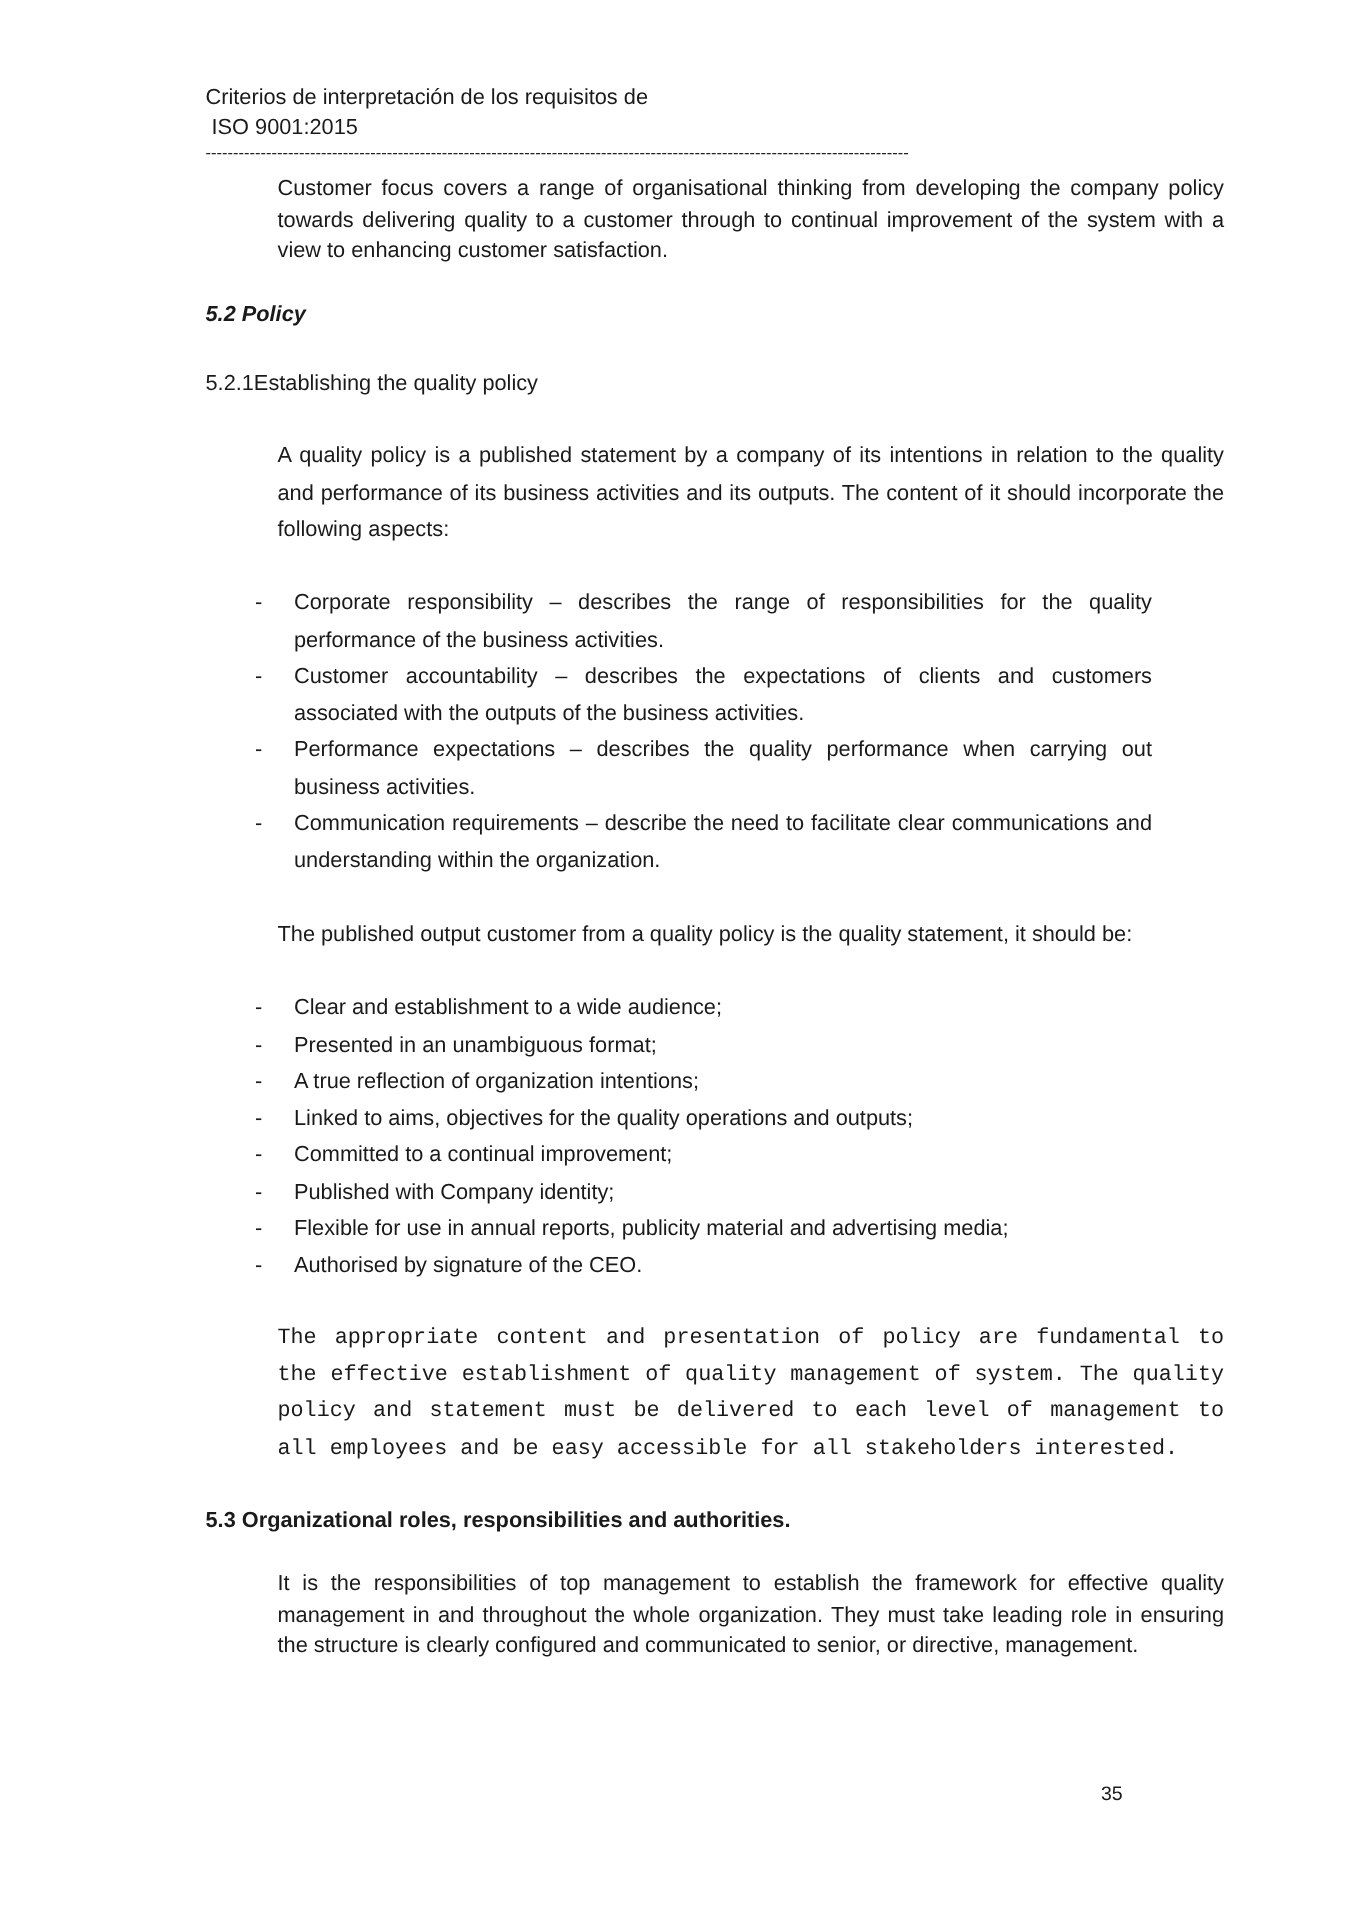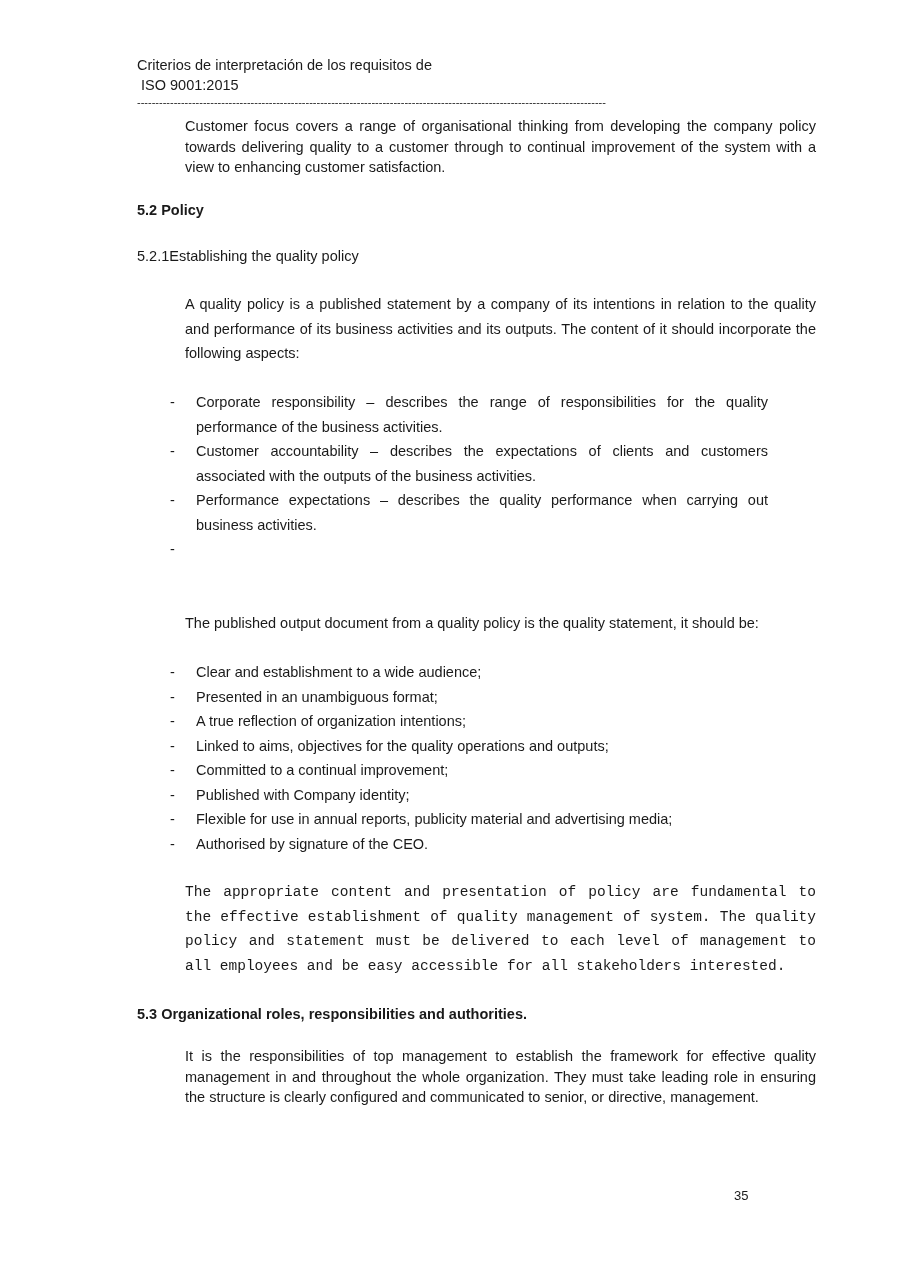--- a/index.html
+++ b/index.html
@@ -22,33 +22,33 @@
 </style>
 </head>
 <body>
 
 <div class="abs hdr" style="top:55px;">Criterios de interpretación de los requisitos de</div>
 <div class="abs hdr" style="top:75px; white-space:pre;"> ISO 9001:2015</div>
 <div class="abs rule">--------------------------------------------------------------------------------------------------------------------------------</div>
 
 <div class="abs para lh20" style="top:116px;">Customer focus covers a range of organisational thinking from developing the company policy towards delivering quality to a customer through to continual improvement of the system with a view to enhancing customer satisfaction.</div>
 
-<div class="abs h" style="top:200px;">5.2 Policy</div>
+<div class="abs h" style="top:200px;font-style:italic;">5.2 Policy</div>
 <div class="abs sub" style="top:246px;">5.2.1Establishing the quality policy</div>
 
 <div class="abs para lh24" style="top:292px;">A quality policy is a published statement by a company of its intentions in relation to the quality and performance of its business activities and its outputs. The content of it should incorporate the following aspects:</div>
 
 <ul class="dash lh245" style="top:390px;">
   <li><span class="dash-mark">-</span><span>Corporate responsibility – describes the  range of responsibilities for the quality performance of the business activities.</span></li>
   <li><span class="dash-mark">-</span><span>Customer accountability – describes the expectations of clients and customers associated with the outputs of the business activities.</span></li>
   <li><span class="dash-mark">-</span><span>Performance expectations – describes the quality performance when carrying out business activities.</span></li>
-  <li><span class="dash-mark">-</span></li>
+  <li><span class="dash-mark">-</span><span>Communication requirements – describe the need to facilitate clear communications and understanding within the organization.</span></li>
 </ul>
 
-<div class="abs para lh24" style="top:611px;">The published output document from a quality policy is the quality statement, it should be:</div>
+<div class="abs para lh24" style="top:611px;">The published output customer from a quality policy is the quality statement, it should be:</div>
 
 <ul class="dash lh245" style="top:660px;">
   <li><span class="dash-mark">-</span><span>Clear and establishment to a wide audience;</span></li>
   <li><span class="dash-mark">-</span><span>Presented in an unambiguous format;</span></li>
   <li><span class="dash-mark">-</span><span>A true reflection of organization intentions;</span></li>
   <li><span class="dash-mark">-</span><span>Linked to aims, objectives for the quality operations and outputs;</span></li>
   <li><span class="dash-mark">-</span><span>Committed to a continual improvement;</span></li>
   <li><span class="dash-mark">-</span><span>Published with Company identity;</span></li>
   <li><span class="dash-mark">-</span><span>Flexible for use in annual reports, publicity material and advertising media;</span></li>
   <li><span class="dash-mark">-</span><span>Authorised by signature of the CEO.</span></li>

